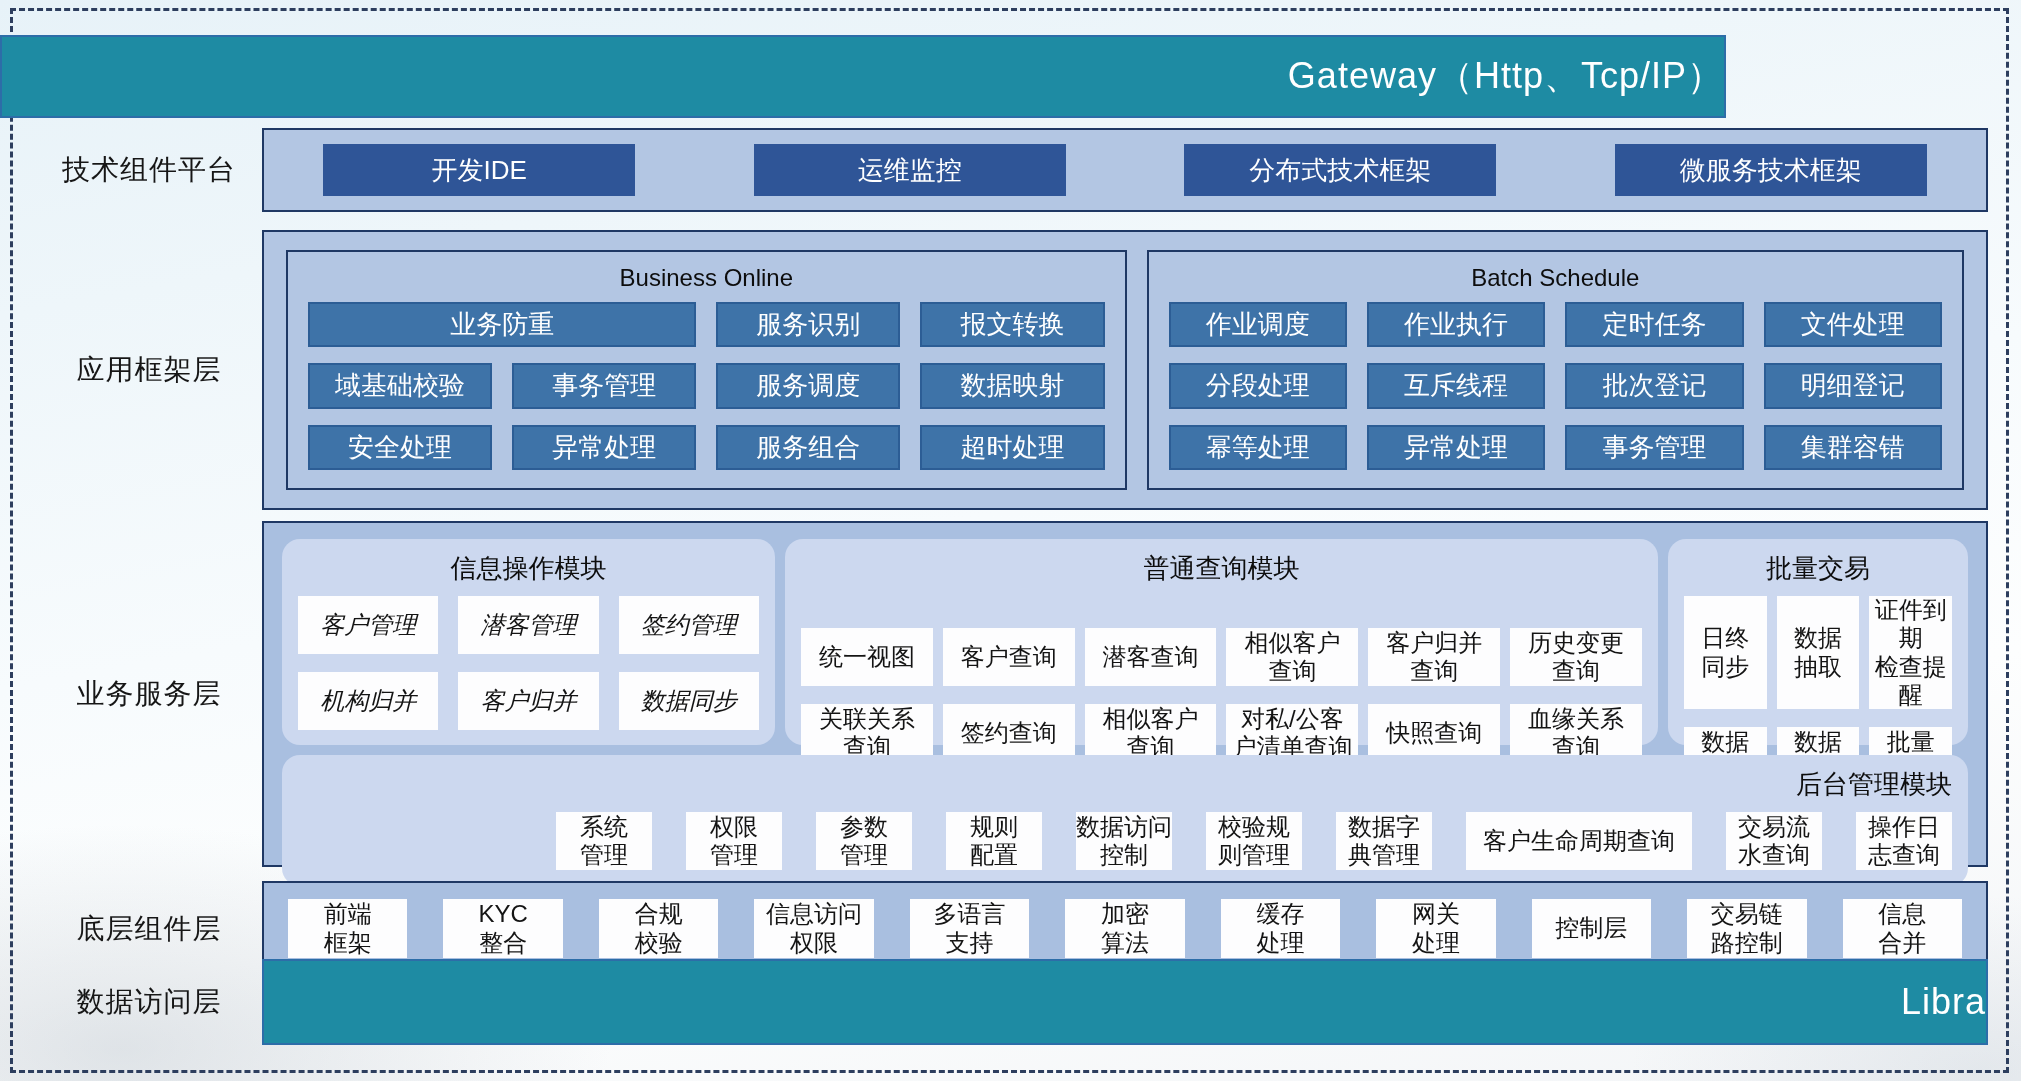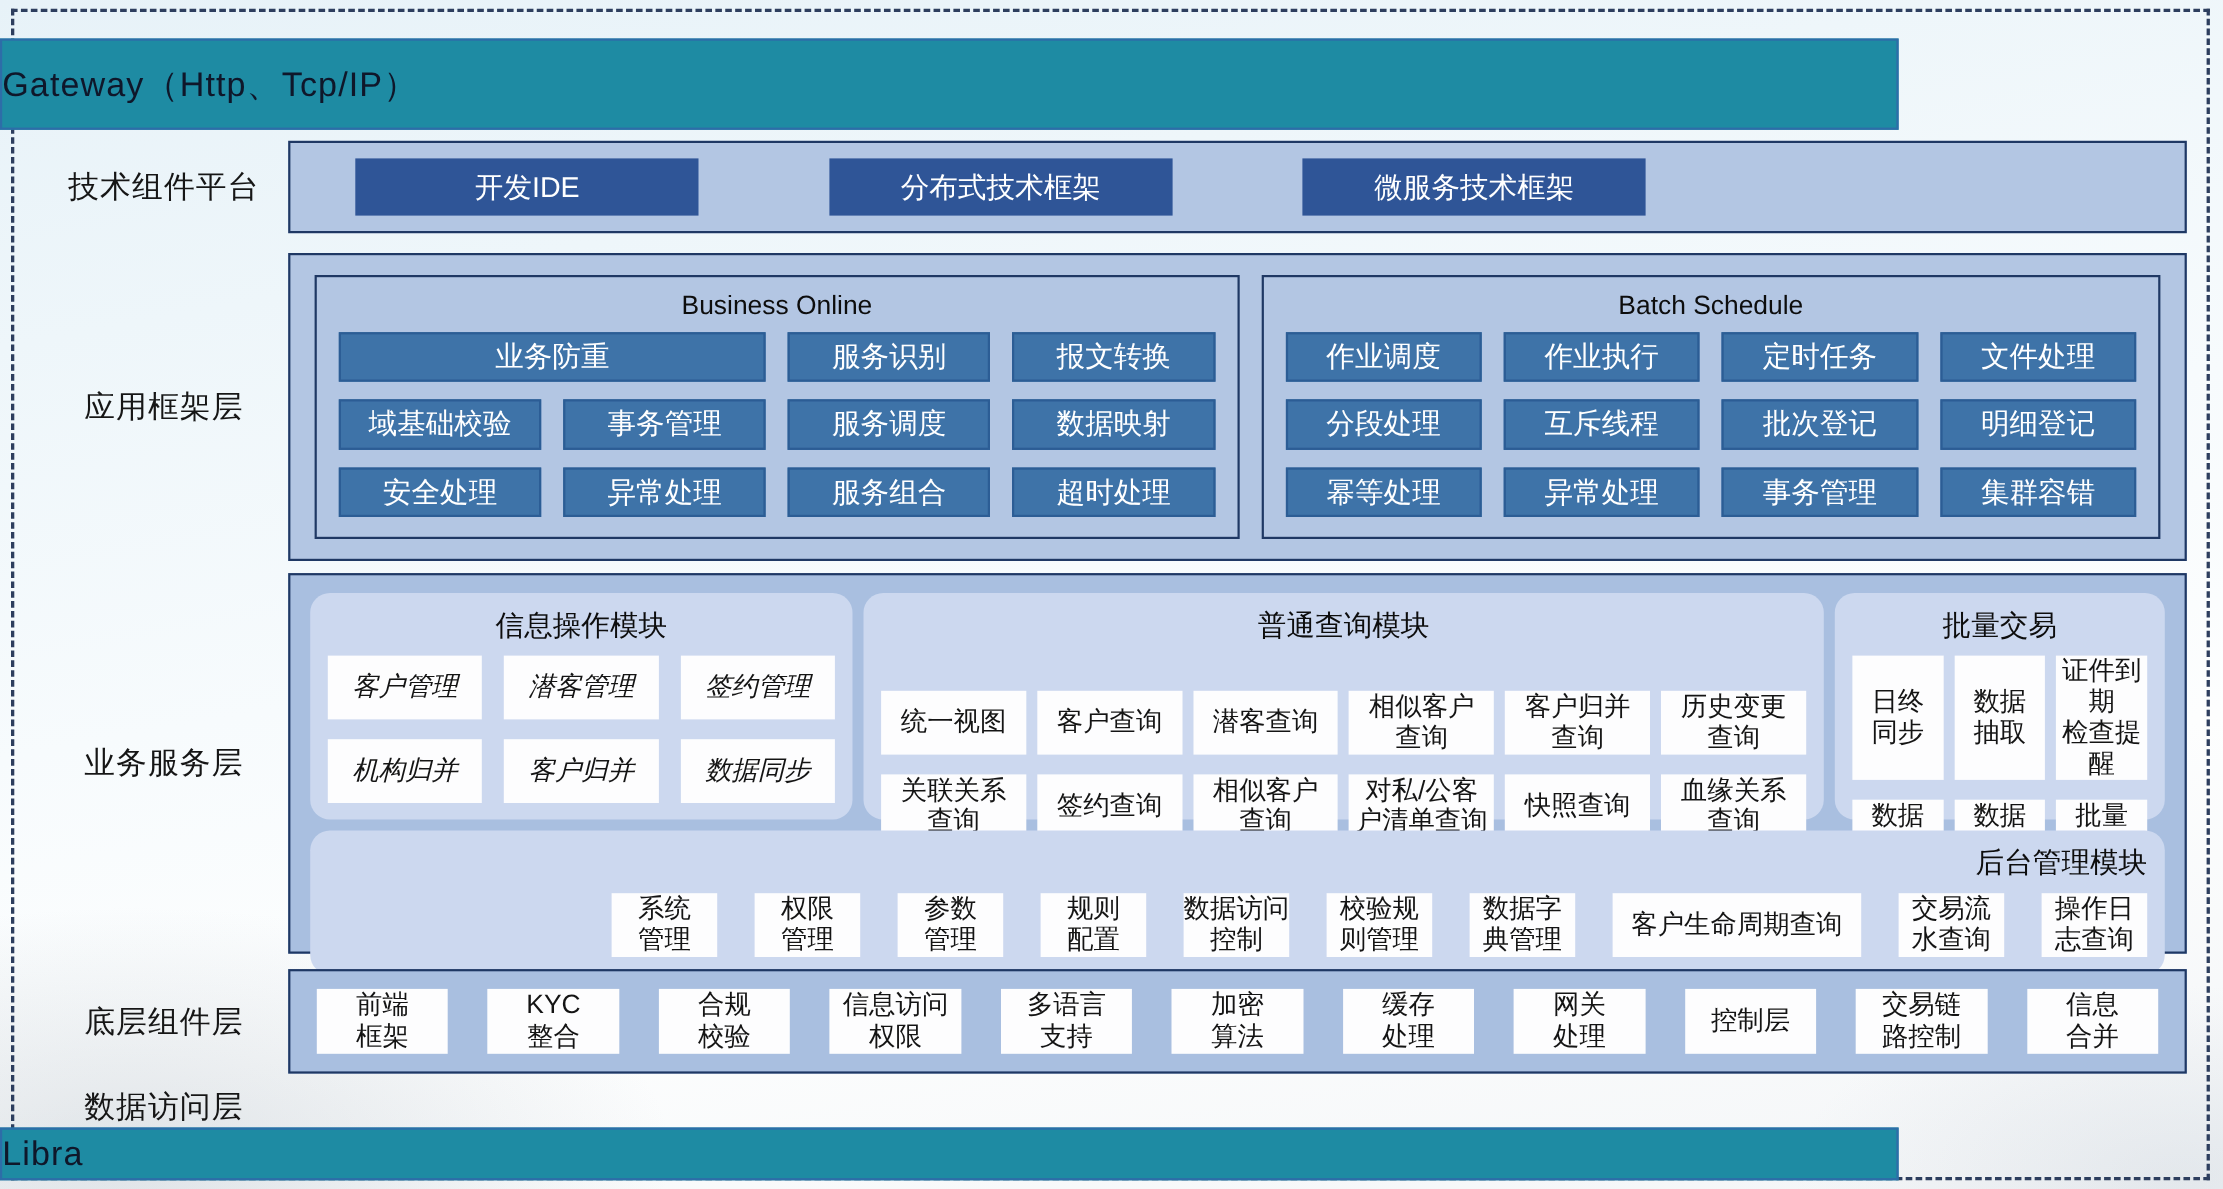--- a/index.html
+++ b/index.html
@@ -22,22 +22,22 @@
   }
   .row{ position:absolute; left:0; width:2021px; display:flex; }
   .gutter{ width:262px; display:flex; align-items:center; justify-content:center; padding-left:36px; }
   .gutter-label{ font-size:28px; color:#161616; font-weight:500; letter-spacing:1px; white-space:nowrap; }
   .content{ width:1726px; height:100%; }
 
   
   .teal-bar{
     width:100%; height:100%;
     background:#1e8ba3; border:2px solid #2d6da8;
-    display:flex; align-items:center; justify-content:flex-start;
-    color:#0f172a; font-size:31px; letter-spacing:1px;
+    display:flex; align-items:center; justify-content:flex-end;
+    color:#ffffff; font-size:36px; letter-spacing:1px;
   }
 
   
   .box{
     width:100%; height:100%;
     background:#b3c6e3; border:2px solid #1f3864;
   }
 
   
   .tech-box{ display:grid; grid-template-columns:repeat(4,1fr); align-items:center; justify-items:center; }
@@ -103,20 +103,21 @@
     </div>
   </div>
 
   <div class="row" style="top:128px;height:84px;">
     <div class="gutter">
       <span class="gutter-label">技术组件平台</span>
     </div>
     <div class="content">
       <div class="box tech-box">
           <div class="btn-dark">开发IDE</div>
+          <div class="btn-dark">运维监控</div>
           <div class="btn-dark">分布式技术框架</div>
           <div class="btn-dark">微服务技术框架</div>
         </div>
     </div>
   </div>
 
   <div class="row" style="top:230px;height:280px;">
     <div class="gutter">
       <span class="gutter-label">应用框架层</span>
     </div>
@@ -271,21 +272,21 @@
 处理</div>
           <div class="white-item">控制层</div>
           <div class="white-item">交易链
 路控制</div>
           <div class="white-item">信息
 合并</div>
         </div>
     </div>
   </div>
 
-  <div class="row" style="top:987px;height:86px;flex-direction:column;">
+  <div class="row" style="top:959px;height:86px;">
     <div class="gutter">
       <span class="gutter-label">数据访问层</span>
     </div>
     <div class="content">
       <div class="teal-bar">
         <span>Libra</span>
       </div>
     </div>
   </div>
 </div>

